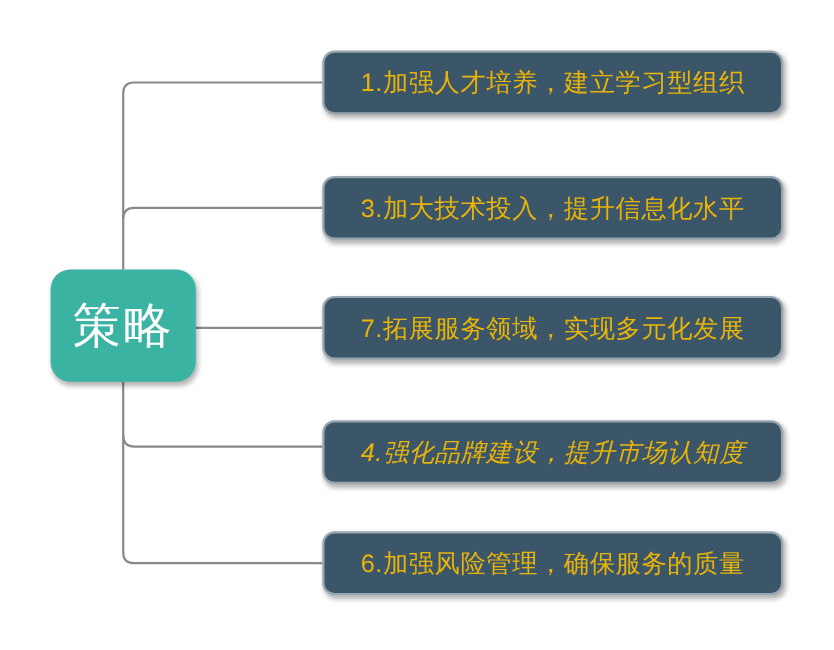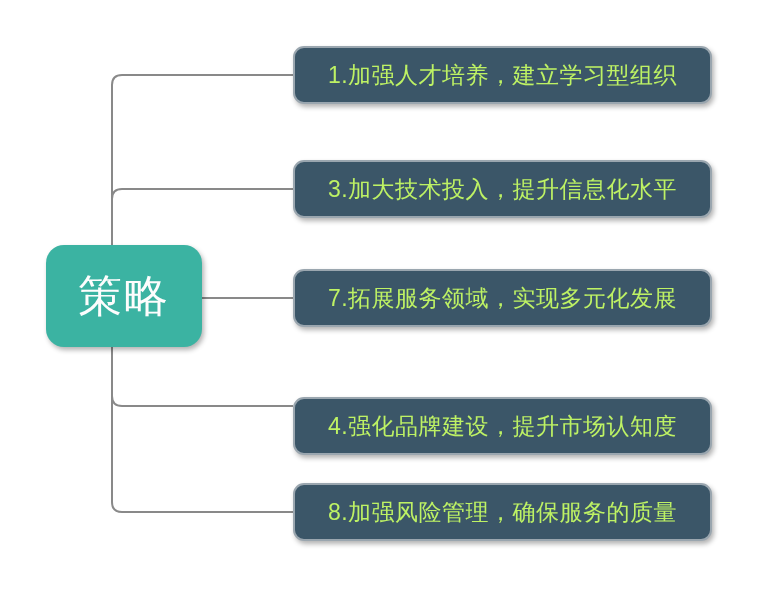--- a/index.html
+++ b/index.html
@@ -20,21 +20,21 @@
     left: 0;
     top: 0;
     width: 758px;
     height: 591px;
     pointer-events: none;
   }
   .root-node {
     position: absolute;
     left: 46px;
     top: 245px;
-    width: 156px;
+    width: 132px;
     height: 102px;
     background: #3BB3A2;
     border-radius: 18px;
     display: flex;
     align-items: center;
     justify-content: center;
     color: #FDFDFD;
     font-size: 44px;
     letter-spacing: 2px;
     box-shadow: 2px 3px 5px rgba(0,0,0,0.30);
@@ -45,32 +45,32 @@
     position: absolute;
     left: 293px;
     width: 419px;
     height: 58px;
     background: #3B5668;
     border: 2px solid #9AA6AF;
     border-radius: 11px;
     display: flex;
     align-items: center;
     justify-content: center;
-    color: #bef264;
+    color: #eab308;
     font-size: 23px;
     letter-spacing: 0.5px;
     box-shadow: 2px 3px 5px rgba(0,0,0,0.30);
     box-sizing: border-box;
     z-index: 2;
     white-space: nowrap;
   }
   .branch-1 { top: 46px; }
   .branch-2 { top: 160px; }
   .branch-3 { top: 269px; }
-  .branch-4 { top: 397px; }
+  .branch-4 { top: 382px; font-style: italic; }
   .branch-5 { top: 483px; }
 </style>
 </head>
 <body>
 
 <div class="canvas">
 
   <svg class="connectors" width="758" height="591" viewBox="0 0 758 591" fill="none" stroke="#898989" stroke-width="2">
     <path d="M 293 75 H 122 Q 112 75 112 85 V 245"></path>
     <path d="M 112 199 Q 112 189 122 189 H 293"></path>
@@ -93,16 +93,16 @@
 
   <div class="branch-node branch-3">
     <span>7.拓展服务领域，实现多元化发展</span>
   </div>
 
   <div class="branch-node branch-4">
     <span>4.强化品牌建设，提升市场认知度</span>
   </div>
 
   <div class="branch-node branch-5">
-    <span>8.加强风险管理，确保服务的质量</span>
+    <span>6.加强风险管理，确保服务的质量</span>
   </div>
 
 </div>
 
 </body></html>

